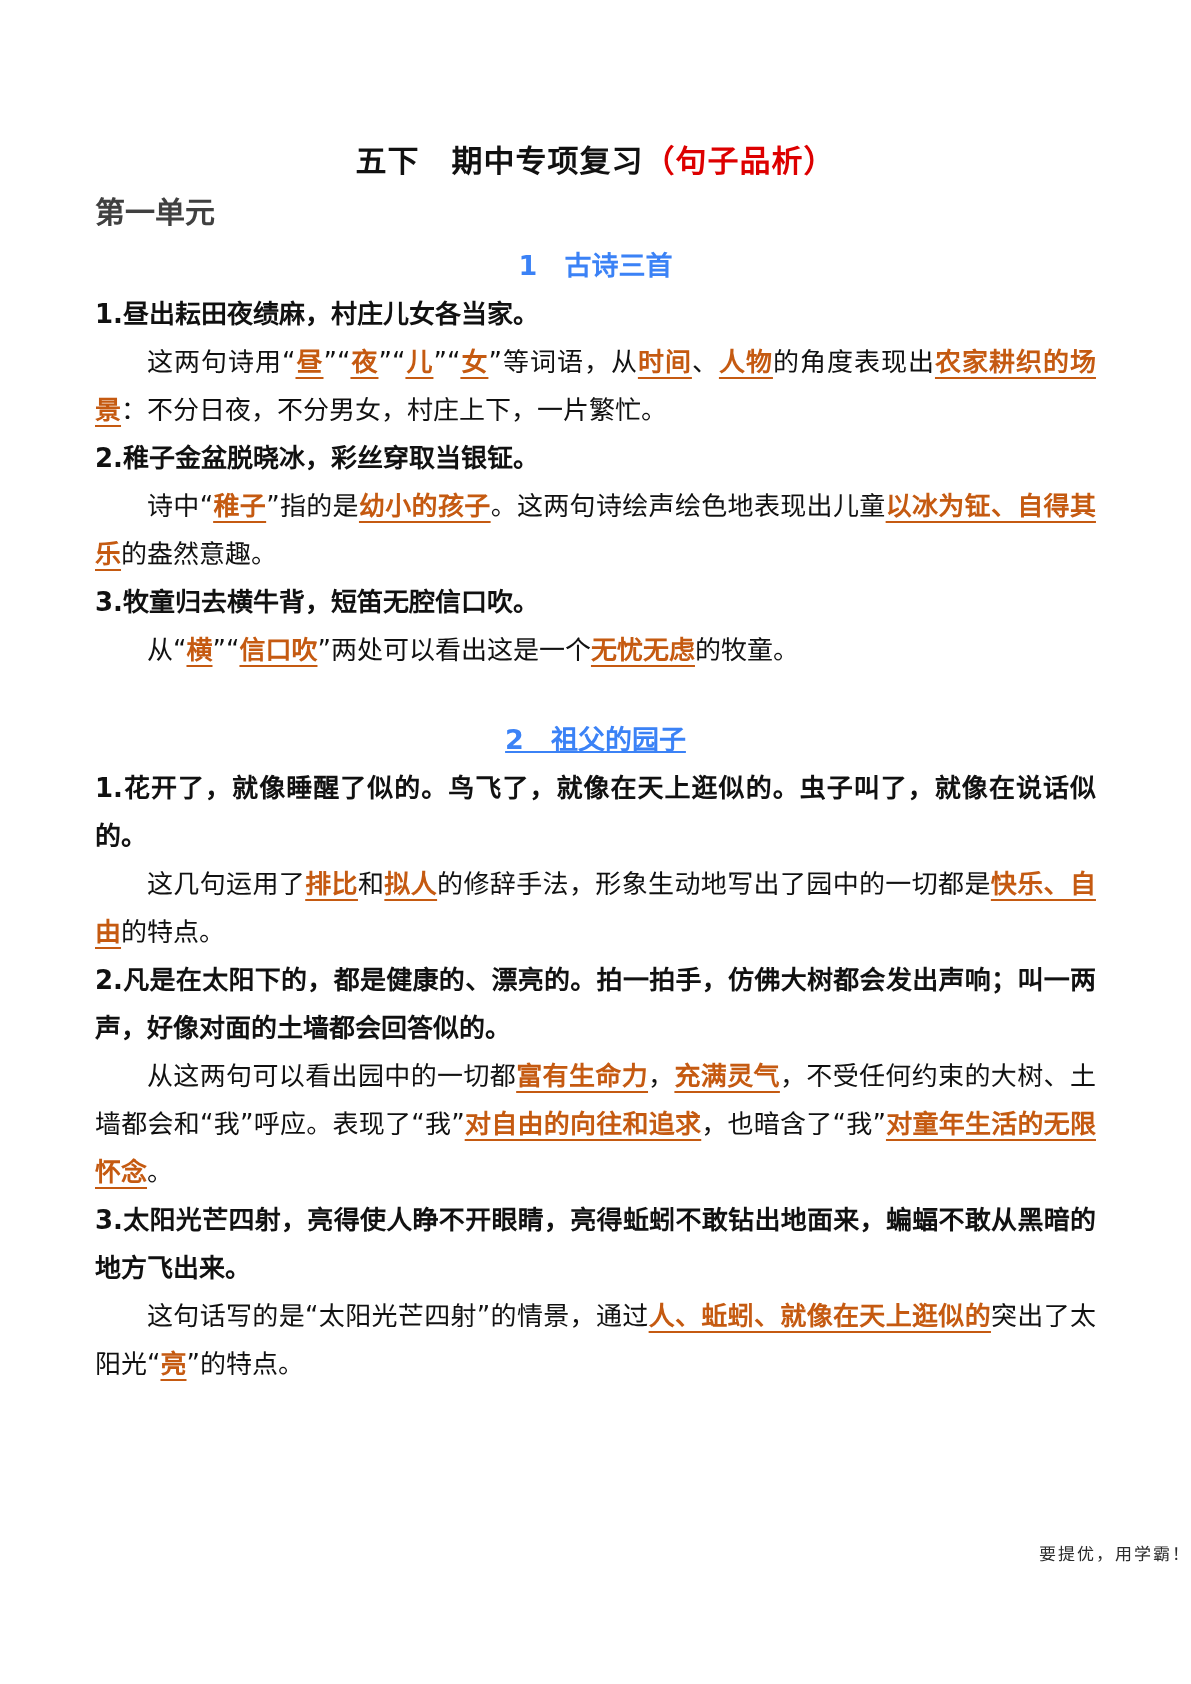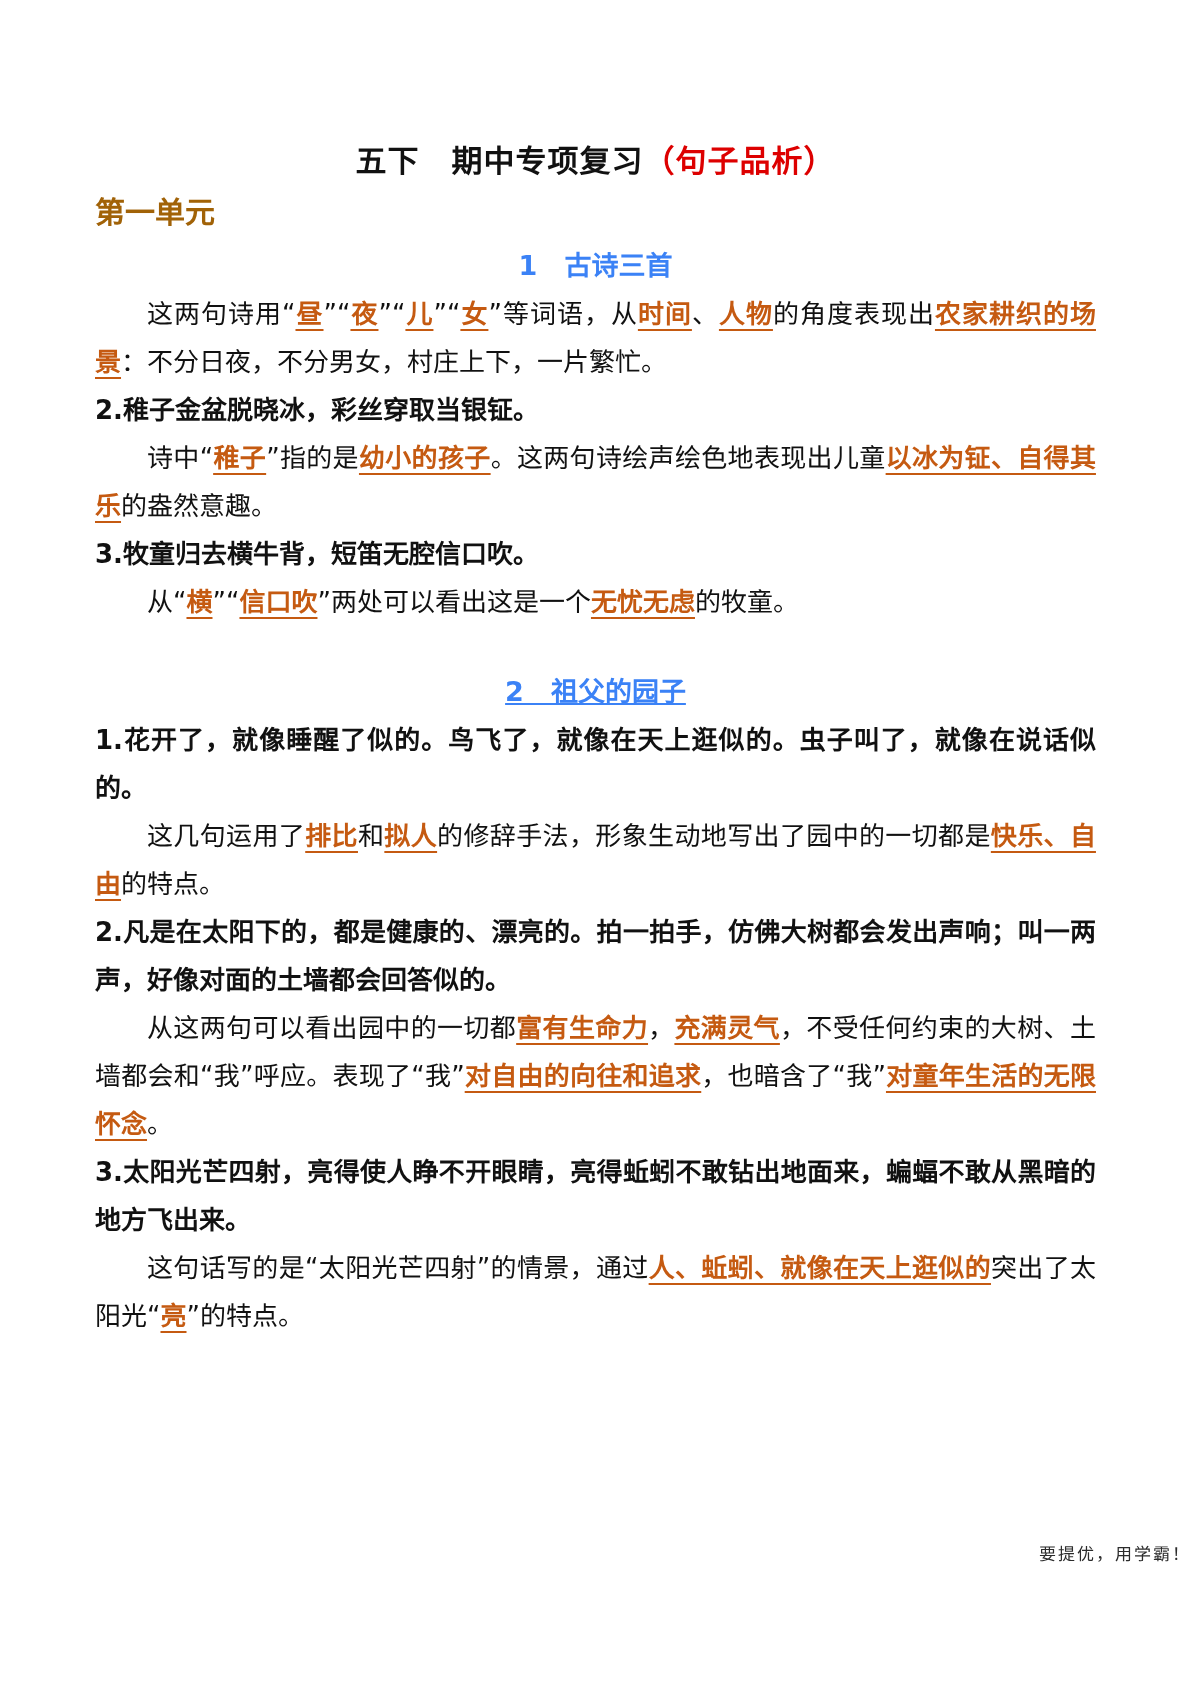--- a/index.html
+++ b/index.html
@@ -22,21 +22,21 @@
     line-height:46px;
     letter-spacing:1px;
     color:#111111;
   }
   .title .title-accent{ color:#dd0000; }
   .unit{
     font-size:30px;
     font-weight:bold;
     line-height:50px;
     margin-top:4px;
-    color:#a16207;
+    color:#404040;
   }
   .lesson-heading{
     text-align:center;
     font-size:27px;
     font-weight:bold;
     line-height:48px;
     margin-top:4px;
     color:#3b82f6;
   }
   .lesson-heading.gap-before{ margin-top:42px;text-decoration:underline; }
@@ -76,20 +76,21 @@
 </head>
 <body>
 
 <div class="page">
   <div class="title">
     <span>五下　期中专项复习</span><span class="title-accent">（句子品析）</span>
   </div>
   <div class="unit">第一单元</div>
   <div id="lessons">
       <div class="lesson-heading">1　古诗三首</div>
+      <div class="sentence">1.昼出耘田夜绩麻，村庄儿女各当家。</div>
       <div class="analysis"><span>这两句诗用“</span><span class="hl">昼</span><span>”“</span><span class="hl">夜</span><span>”“</span><span class="hl">儿</span><span>”“</span><span class="hl">女</span><span>”等词语，从</span><span class="hl">时间</span><span>、</span><span class="hl">人物</span><span>的角度表现出</span><span class="hl">农家耕织的场景</span><span>：不分日夜，不分男女，村庄上下，一片繁忙。</span></div>
       <div class="sentence">2.稚子金盆脱晓冰，彩丝穿取当银钲。</div>
       <div class="analysis"><span>诗中“</span><span class="hl">稚子</span><span>”指的是</span><span class="hl">幼小的孩子</span><span>。这两句诗绘声绘色地表现出儿童</span><span class="hl">以冰为钲、自得其乐</span><span>的盎然意趣。</span></div>
       <div class="sentence">3.牧童归去横牛背，短笛无腔信口吹。</div>
       <div class="analysis"><span>从“</span><span class="hl">横</span><span>”“</span><span class="hl">信口吹</span><span>”两处可以看出这是一个</span><span class="hl">无忧无虑</span><span>的牧童。</span></div>
       <div class="lesson-heading gap-before">2　祖父的园子</div>
       <div class="sentence">1.花开了，就像睡醒了似的。鸟飞了，就像在天上逛似的。虫子叫了，就像在说话似的。</div>
       <div class="analysis"><span>这几句运用了</span><span class="hl">排比</span><span>和</span><span class="hl">拟人</span><span>的修辞手法，形象生动地写出了园中的一切都是</span><span class="hl">快乐、自由</span><span>的特点。</span></div>
       <div class="sentence">2.凡是在太阳下的，都是健康的、漂亮的。拍一拍手，仿佛大树都会发出声响；叫一两声，好像对面的土墙都会回答似的。</div>
       <div class="analysis"><span>从这两句可以看出园中的一切都</span><span class="hl">富有生命力</span><span>，</span><span class="hl">充满灵气</span><span>，不受任何约束的大树、土墙都会和“我”呼应。表现了“我”</span><span class="hl">对自由的向往和追求</span><span>，也暗含了“我”</span><span class="hl">对童年生活的无限怀念</span><span>。</span></div>

